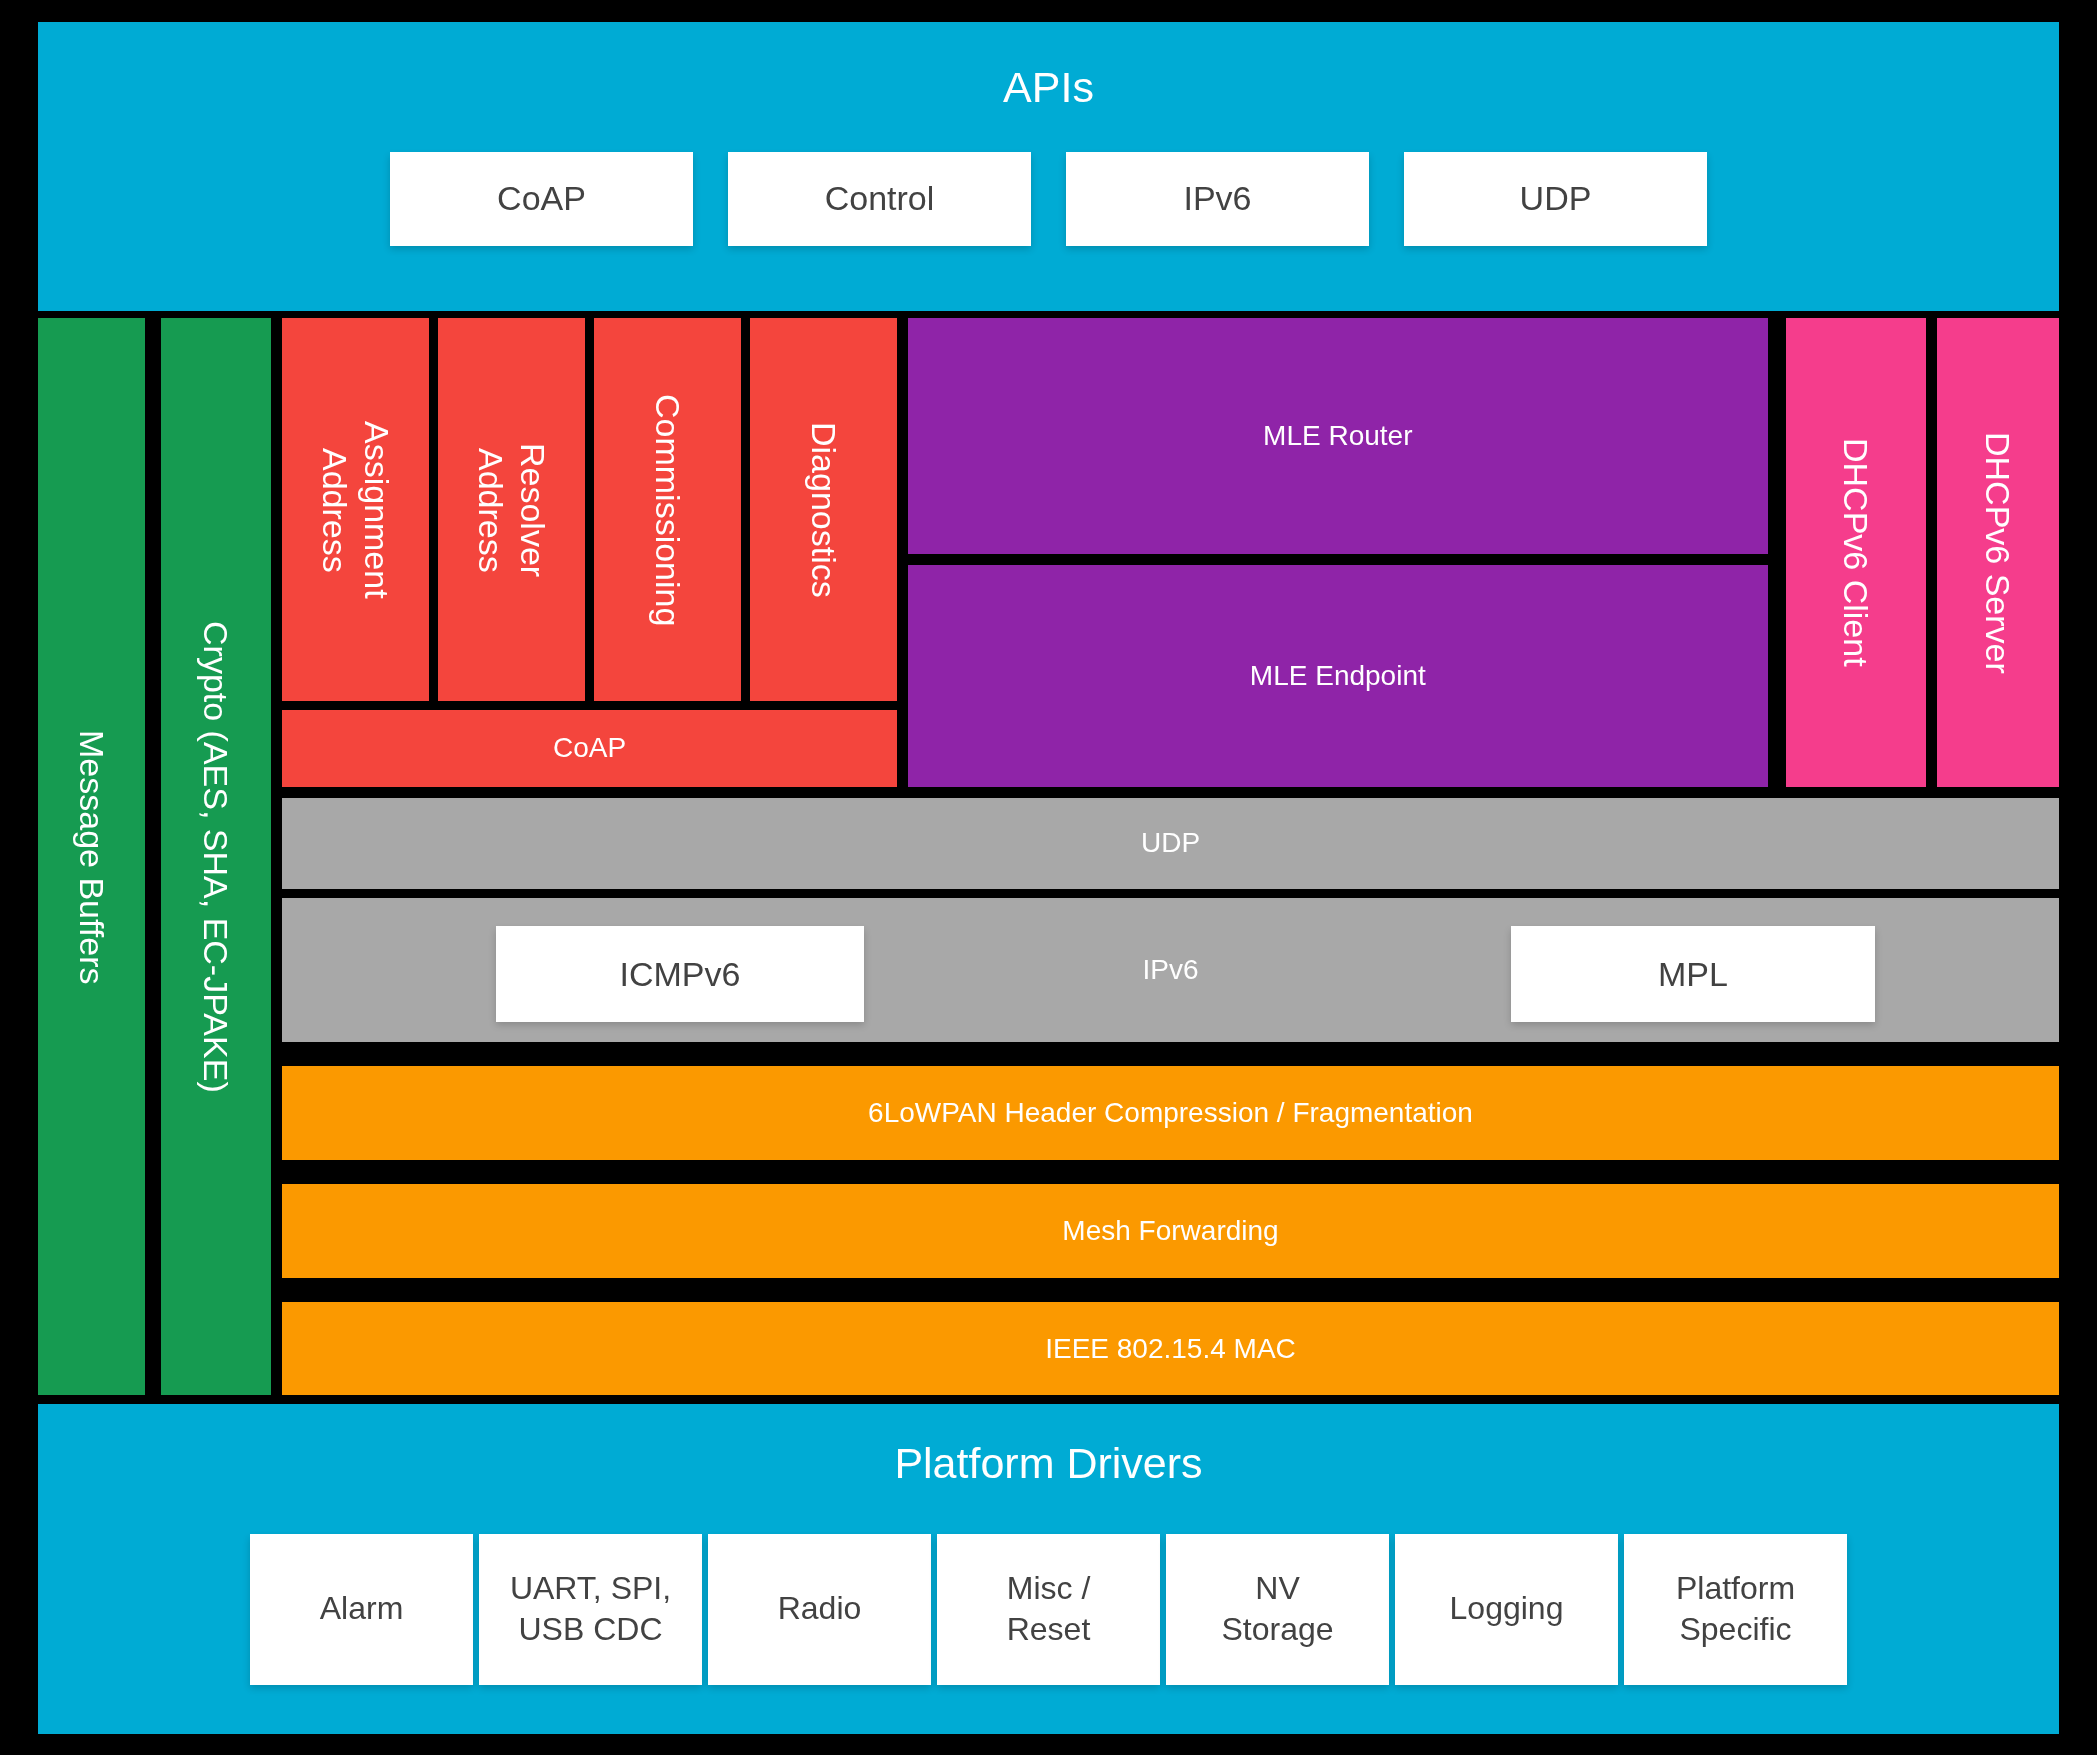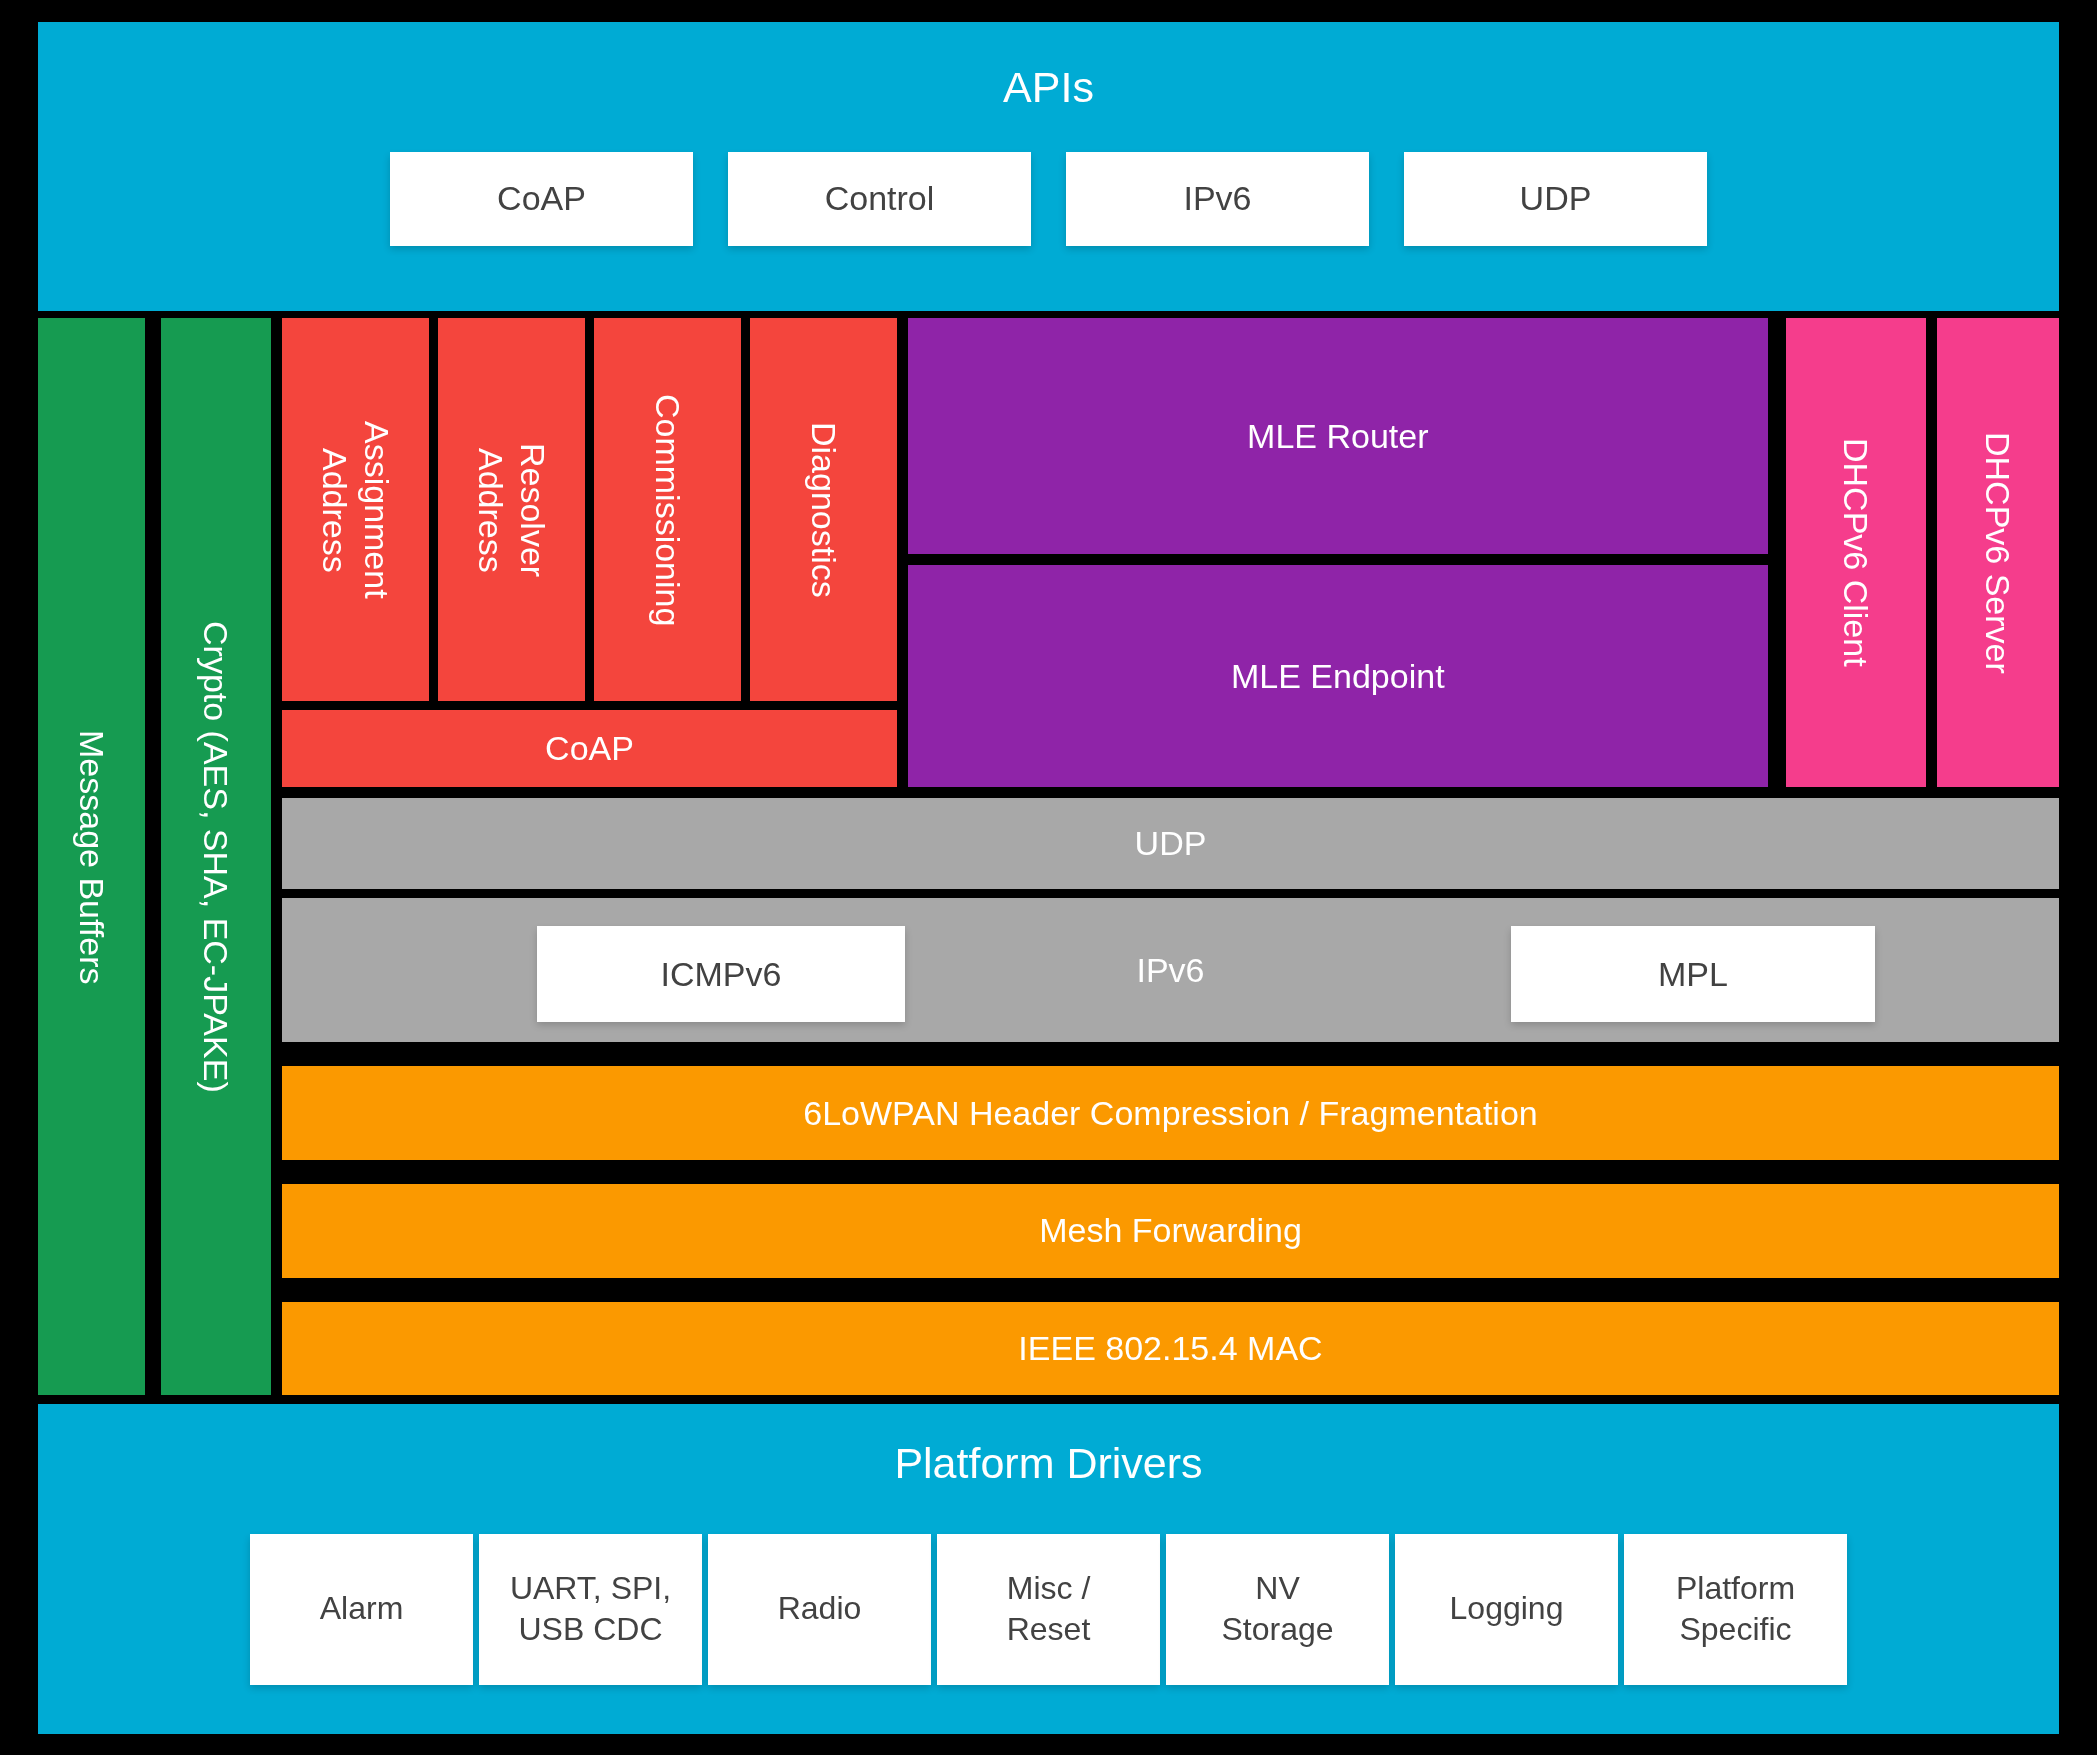--- a/index.html
+++ b/index.html
@@ -136,34 +136,34 @@
   .mle-endpoint { flex: 1; margin-top: 11px; background: var(--purple, #8f24a8); }
 
   .pink1 { width: 140px; margin-left: 18.4px; }
   .pink2 { width: 122px; margin-left: 11px; }
 
   .hlabel {
     display: flex;
     align-items: center;
     justify-content: center;
     color: #fff;
-    font-size: 34px;
+    font-size: 28px;
     font-weight: 400;
     text-align: center;
   }
 
   .udp-bar  { height: 96px; margin-top: 11px; background: var(--gray, #a8a8a8); }
   .ipv6-bar {
     height: 151px;
     margin-top: 8.8px;
     background: var(--gray, #a8a8a8);
     position: relative;
   }
   .ipv6-center { position: absolute; inset: 0; }
-  .icmp-box { position: absolute; left: 214px;  top: 28px; width: 368px; height: 96px; margin-left: 41px; }
+  .icmp-box { position: absolute; left: 214px;  top: 28px; width: 368px; height: 96px; }
   .mpl-box  { position: absolute; right: 184px; top: 28px; width: 364px; height: 96px; }
 
   .orange-bar { height: 98px; margin-top: 24px; background: var(--orange, #fb9900); }
 </style>
 </head>
 <body>
 
 <div class="stage">
 
   <div class="top-band">

